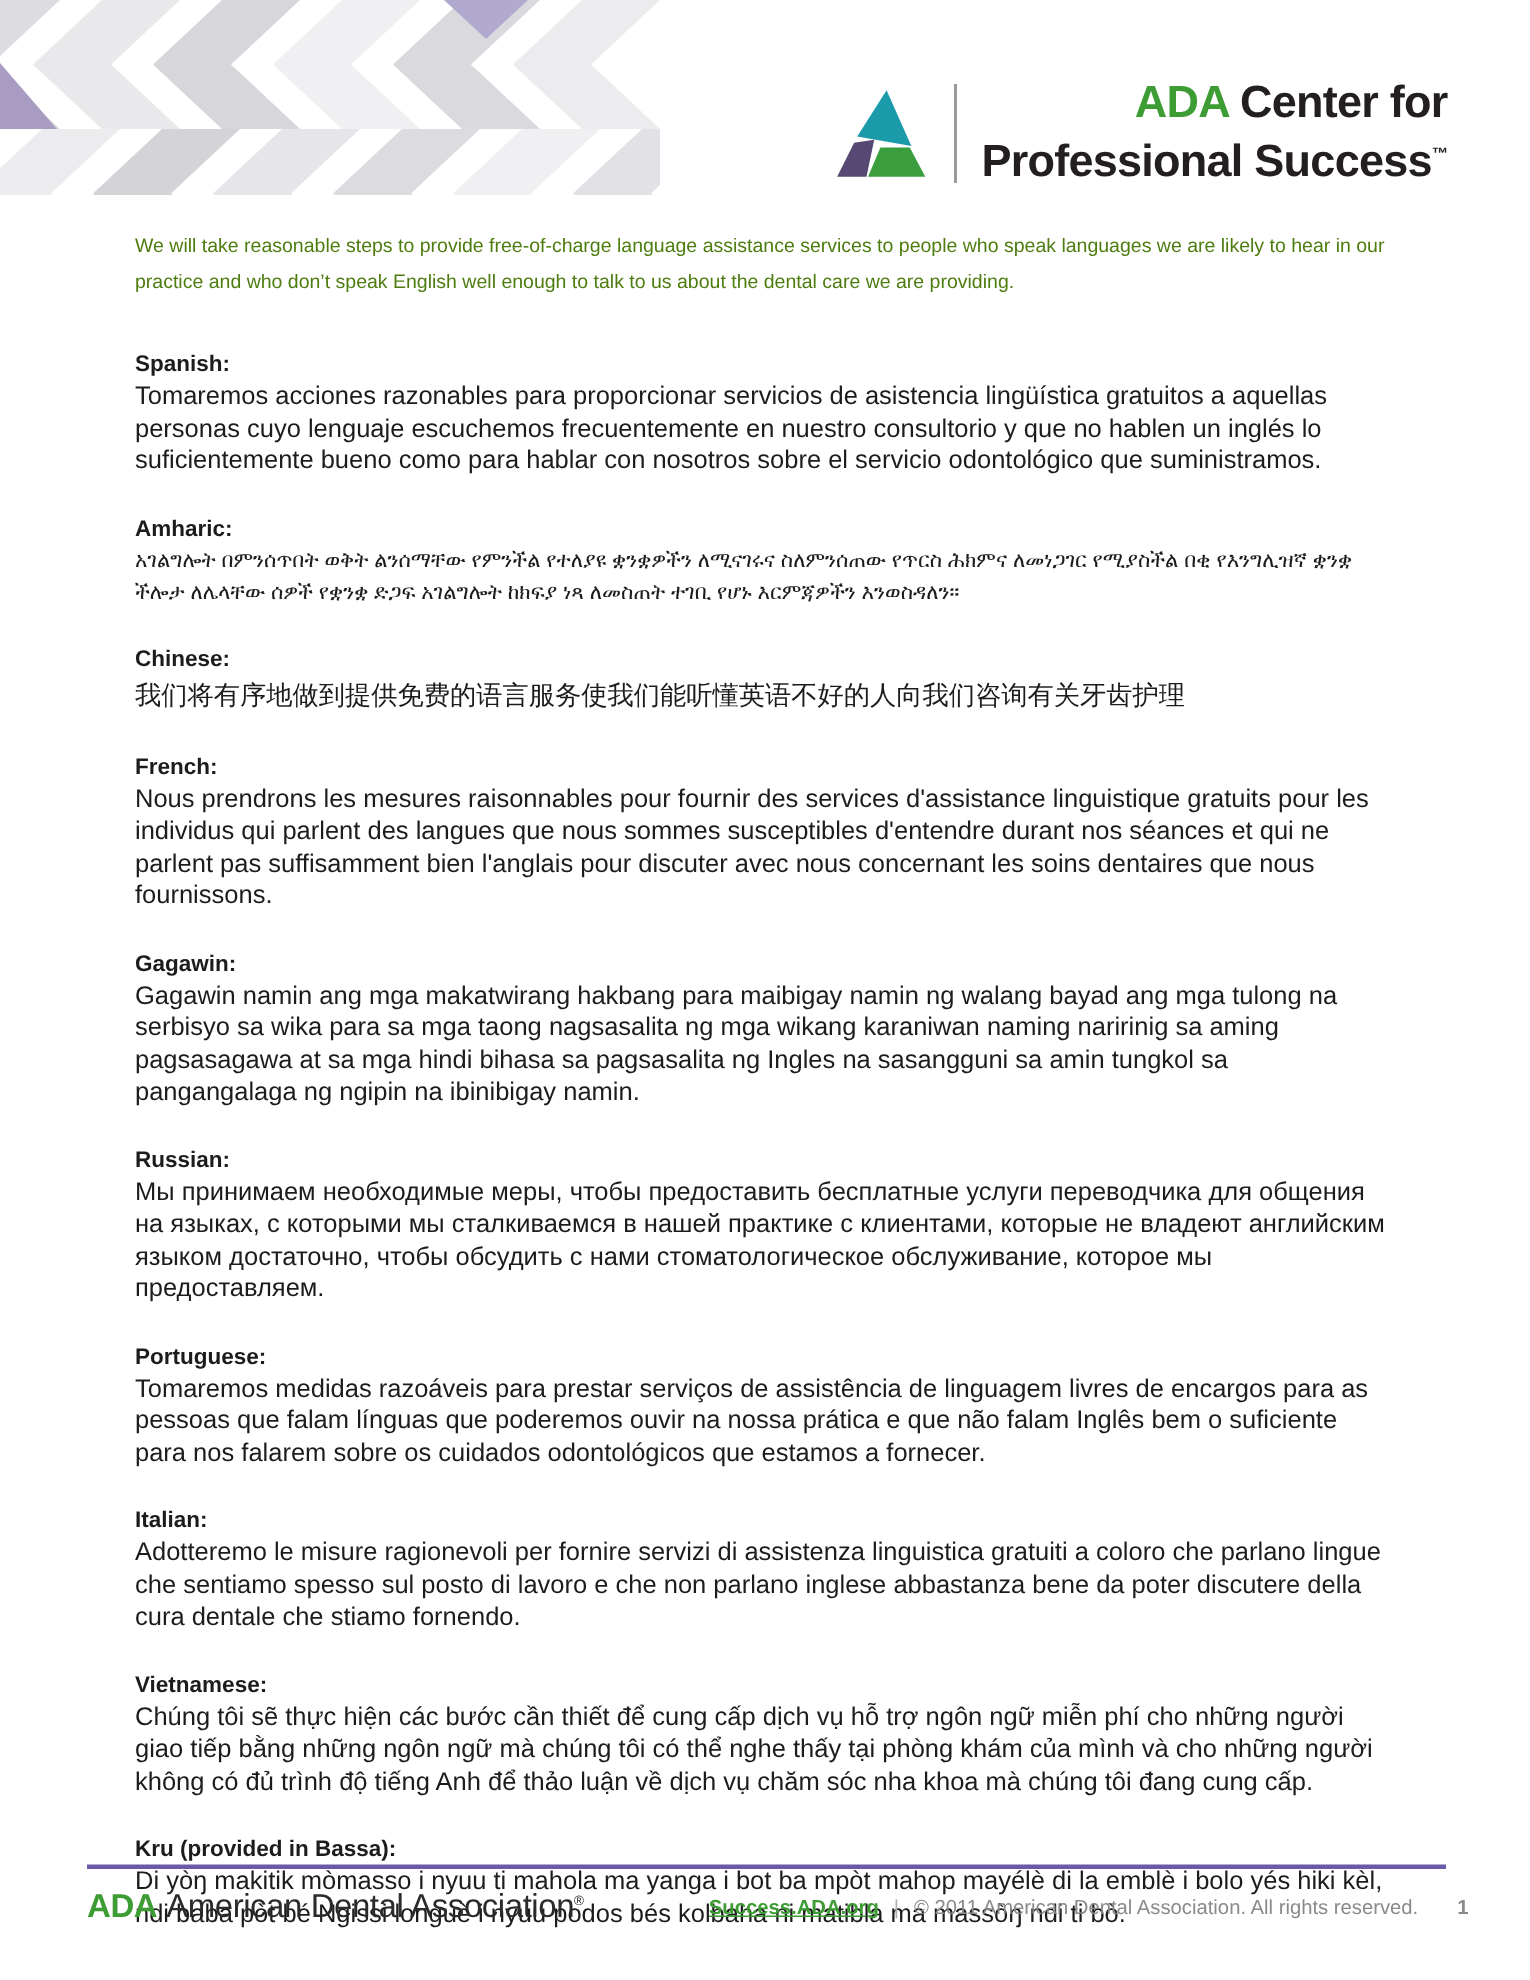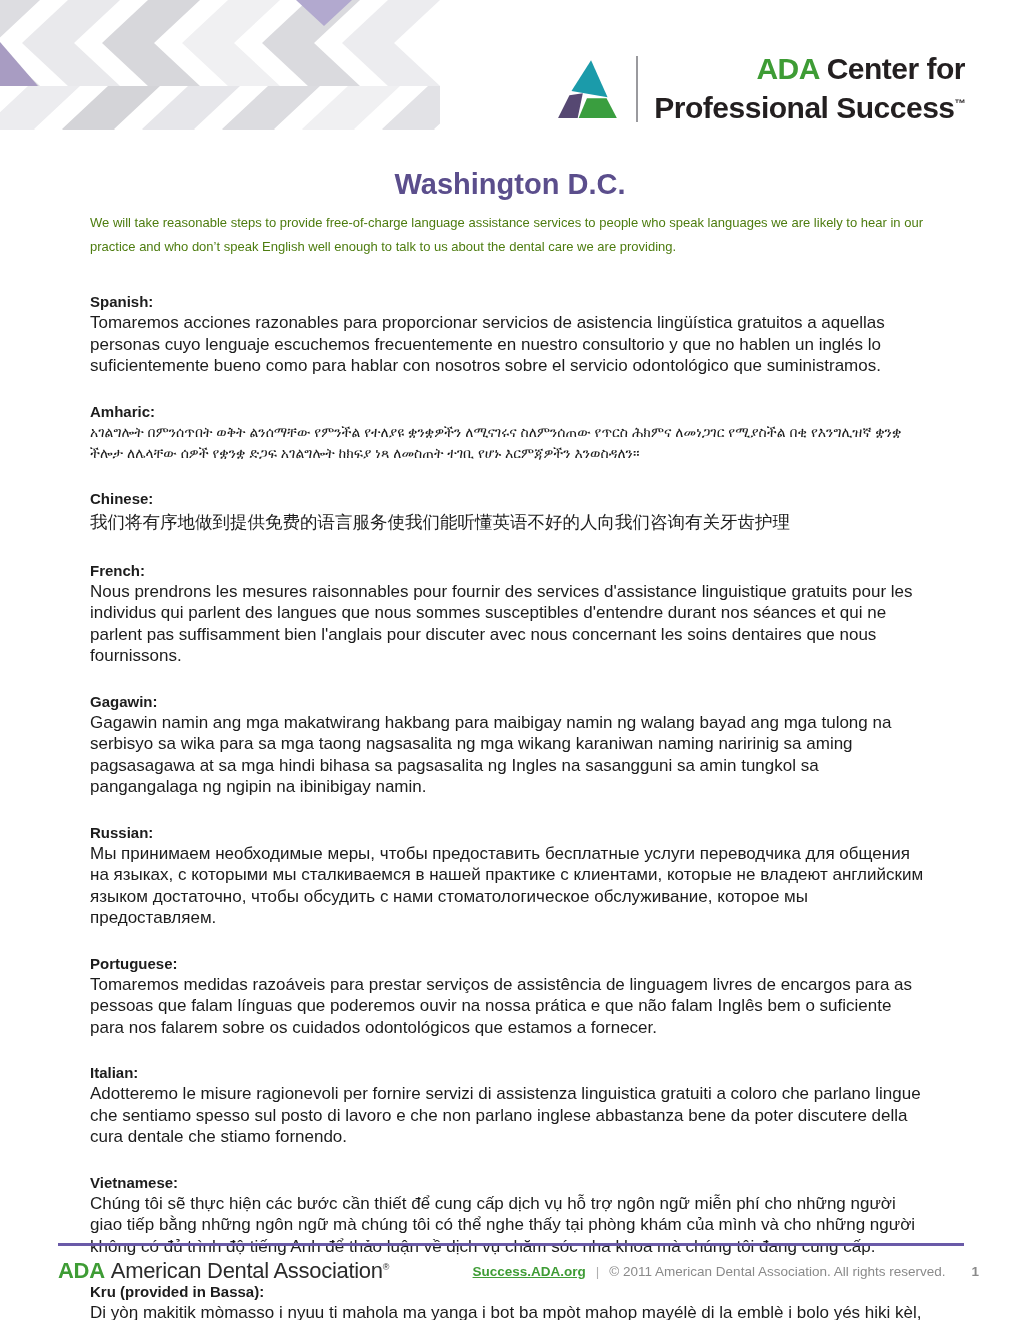--- a/index.html
+++ b/index.html
@@ -77,21 +77,20 @@
     </svg>
     <div class="logo-divider"></div>
     <div class="logo-text">
       <div><span class="ada">ADA</span><span> Center for</span></div>
       <div><span>Professional Success</span><sup>™</sup></div>
     </div>
   </div>
 </div>
 
 <div class="content">
-  <h1 class="page-title">Washington D.C.</h1>
   <p class="intro">We will take reasonable steps to provide free-of-charge language assistance services to people who speak languages we are likely to hear in our practice and who don’t speak English well enough to talk to us about the dental care we are providing.</p>
 
   <div class="section first">
     <div class="section-label">Spanish:</div>
     <div class="section-text">Tomaremos  acciones razonables para proporcionar servicios de asistencia lingüística gratuitos a aquellas personas cuyo lenguaje escuchemos frecuentemente en nuestro consultorio y que no hablen un inglés lo suficientemente bueno como para hablar con nosotros sobre el servicio odontológico que suministramos.</div>
   </div>
 
   <div class="section">
     <div class="section-label">Amharic:</div>
     <div class="section-text ethiopic">አገልግሎት በምንሰጥበት ወቅት ልንሰማቸው የምንችል የተለያዩ ቋንቋዎችን ለሚናገሩና ስለምንሰጠው የጥርስ ሕክምና ለመነጋገር የሚያስችል በቂ የእንግሊዝኛ ቋንቋ ችሎታ ለሌላቸው ሰዎች የቋንቋ ድጋፍ አገልግሎት ከክፍያ ነጻ ለመስጠት ተገቢ የሆኑ እርምጃዎችን እንወስዳለን።</div>

